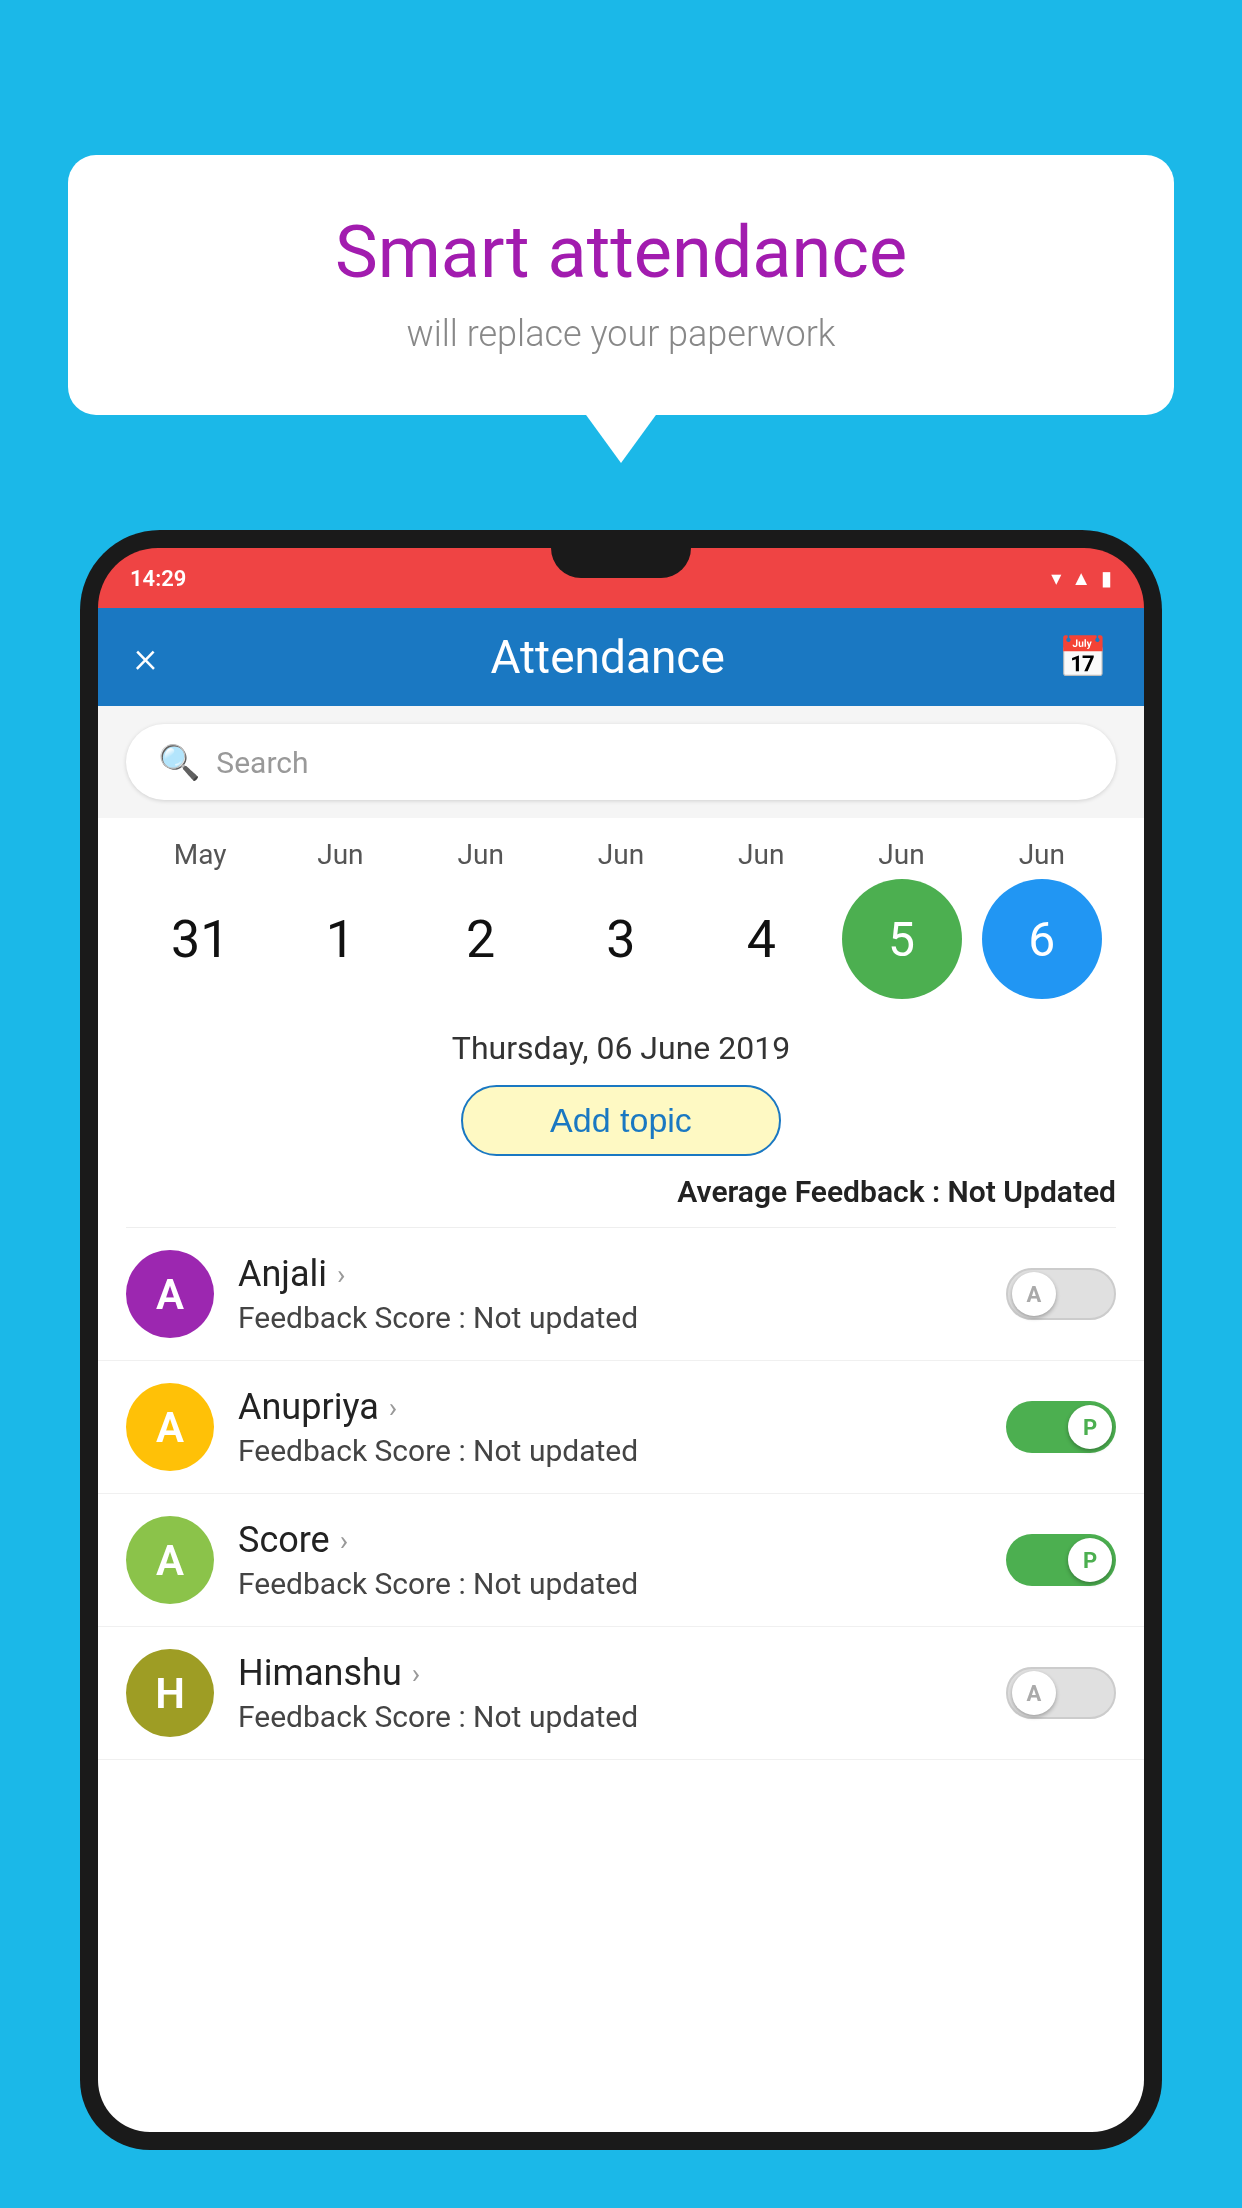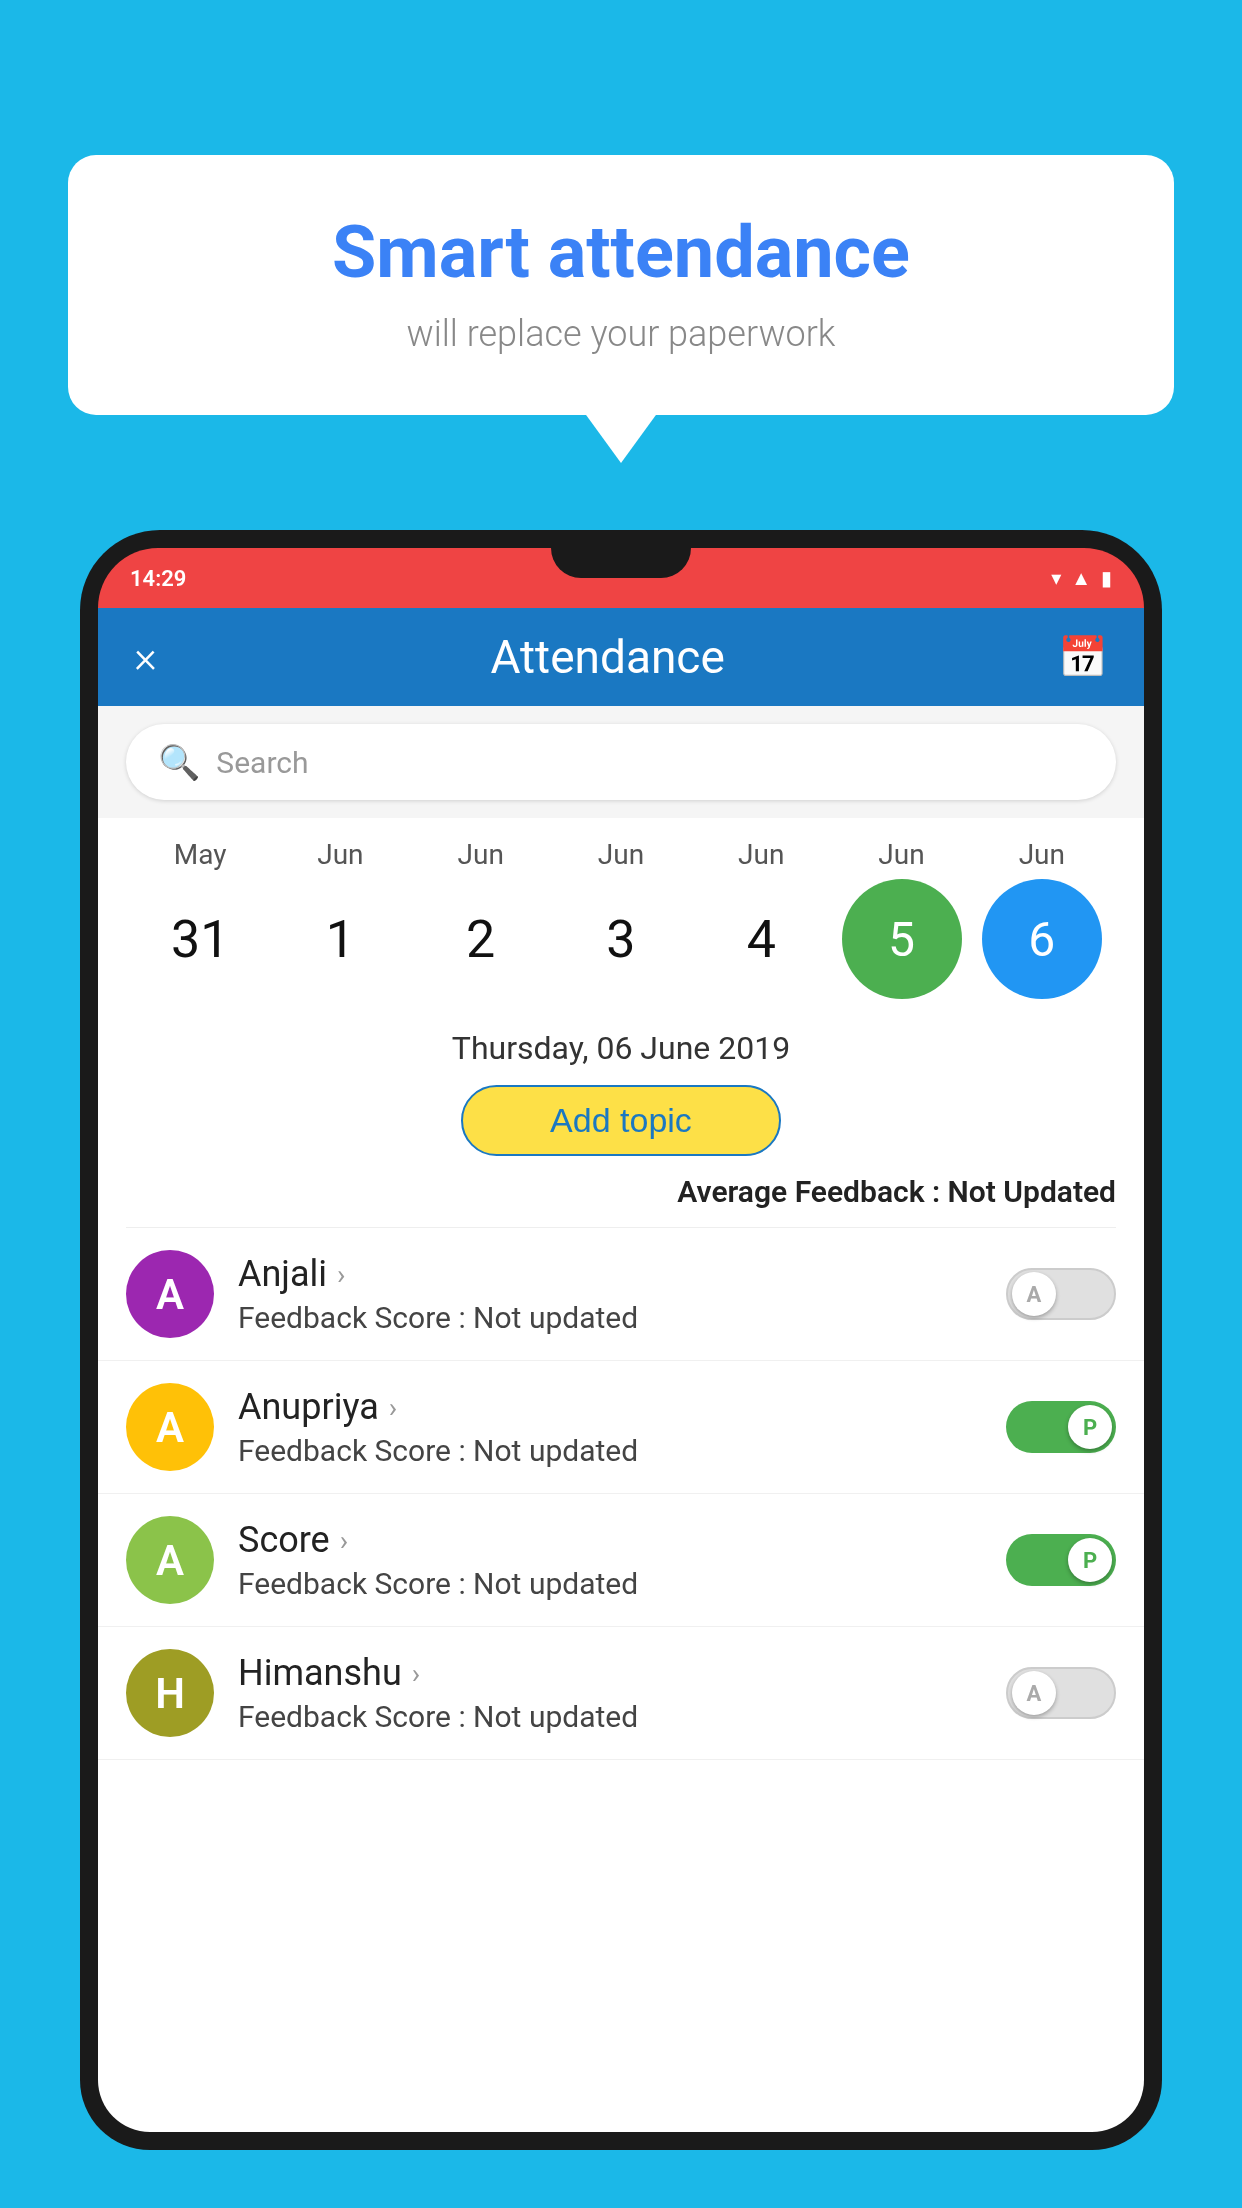--- a/index.html
+++ b/index.html
@@ -37,22 +37,22 @@
       transform: translateX(-50%);
       width: 0;
       height: 0;
       border-left: 40px solid transparent;
       border-right: 40px solid transparent;
       border-top: 55px solid white;
     }
 
     .bubble-title {
       font-size: 72px;
-      color: #3b82f6;
-      font-weight: 700;
+      color: #a21caf;
+      font-weight: 400;
       margin-bottom: 18px;
     }
 
     .bubble-subtitle {
       font-size: 36px;
       color: #888;
       font-weight: 300;
     }
 
     
@@ -241,21 +241,21 @@
       color: #333;
       margin-bottom: 18px;
     }
 
     .add-topic-btn {
       display: block;
       margin: 0 auto;
       border: 2px solid #1a78c2;
       border-radius: 40px;
       padding: 14px 60px;
-      background: #fde047;
+      background: #fef9c3;
       color: #1a78c2;
       font-size: 34px;
       cursor: pointer;
       text-align: center;
       width: 320px;
     }
 
     .avg-feedback {
       text-align: right;
       font-size: 30px;

